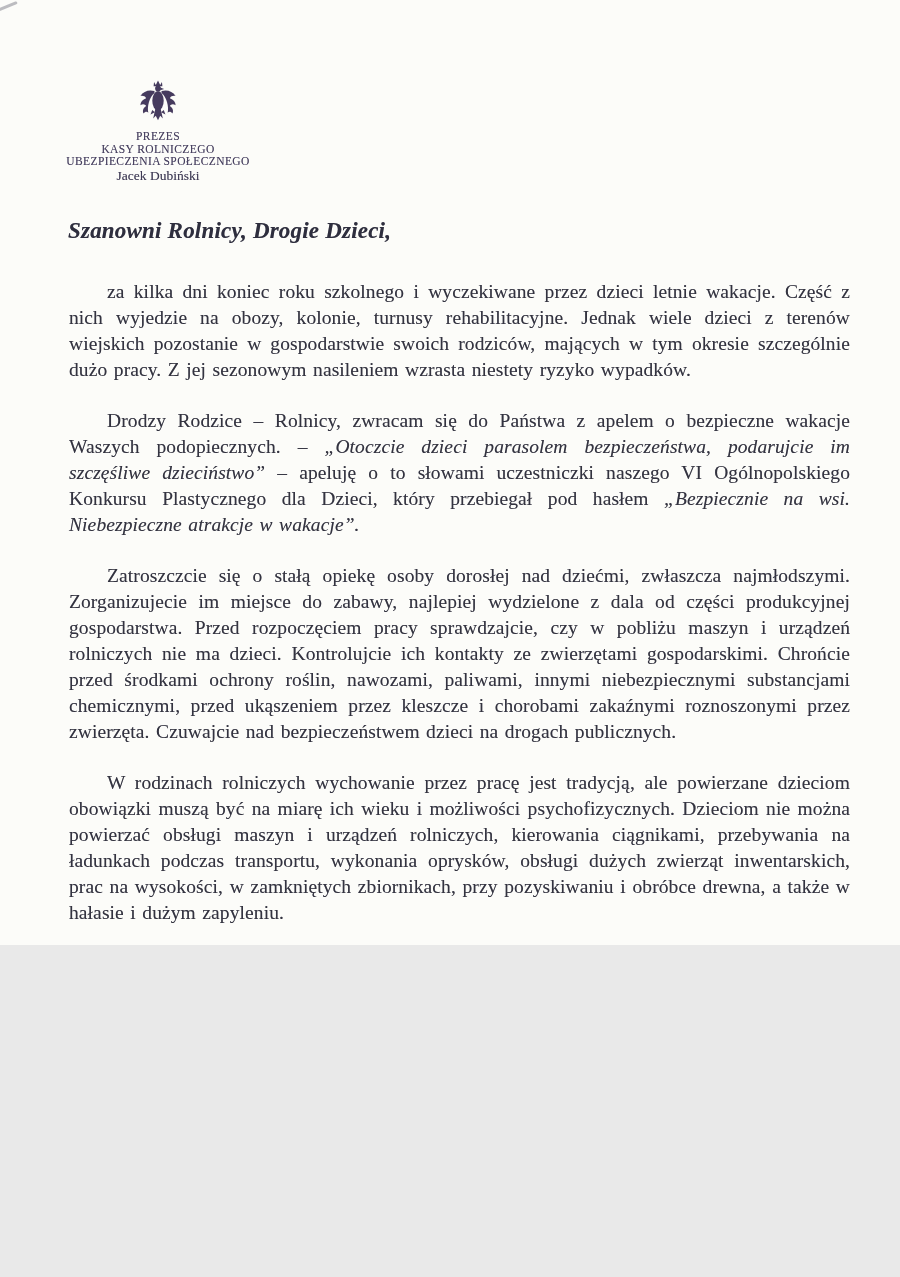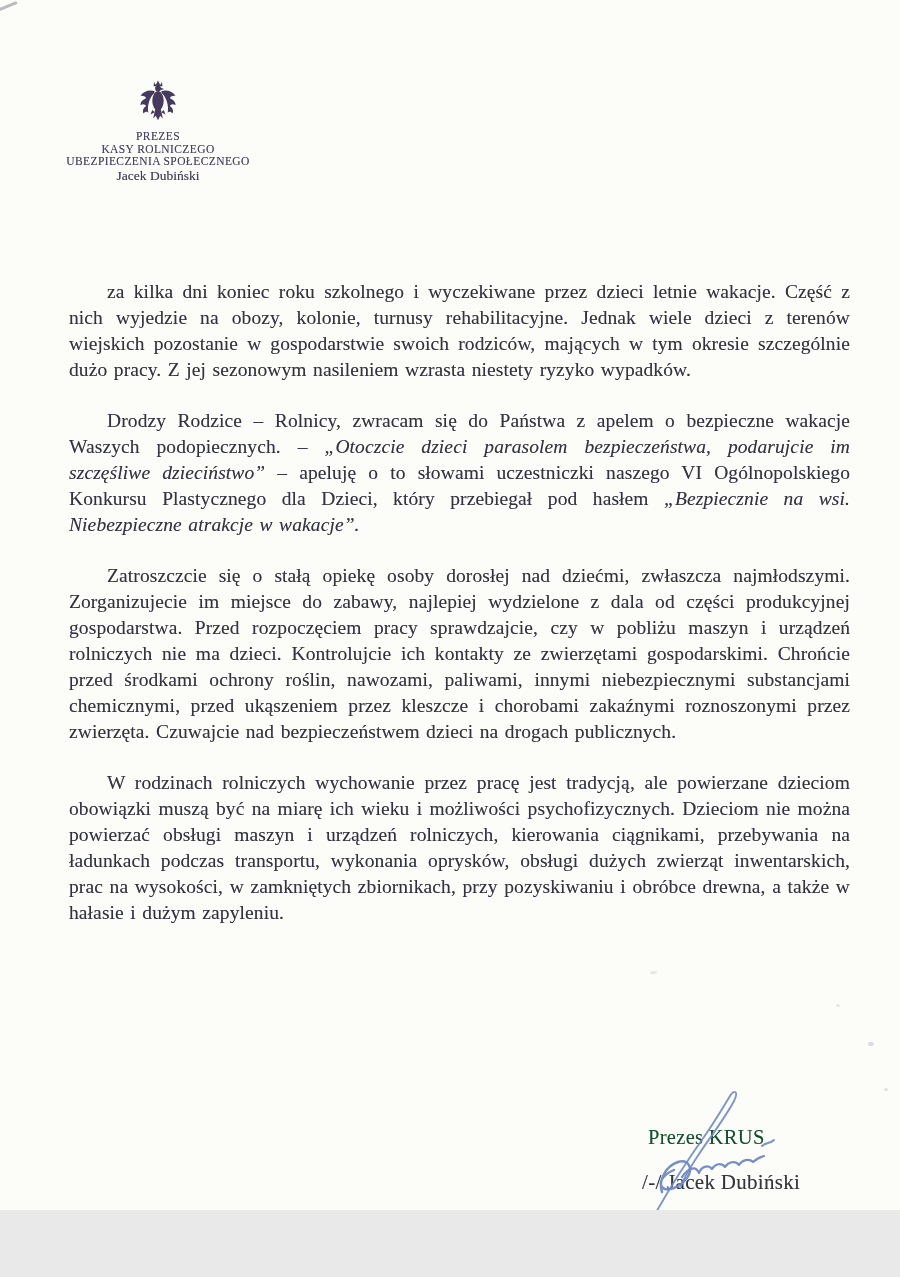--- a/index.html
+++ b/index.html
@@ -3,21 +3,21 @@
 <meta charset="utf-8">
 <style>
   html, body { margin: 0; padding: 0; }
   body {
     font-family: "Liberation Serif", "DejaVu Serif", serif;
     background: #e9e9e9;
   }
   .page {
     position: relative;
     width: 900px;
-    height: 1210px;
+    height: 945px;
     margin: 0 auto;
     background: #fcfcf9;
     overflow: hidden;
     color: #32323e;
   }
 
   
   .corner-artifact {
     position: absolute; left: -4px; top: 5px;
     width: 22px; height: 3px;
@@ -118,20 +118,21 @@
           <polygon points="63,71 57,76 67,81"></polygon>
         </g>
       </svg>
     </div>
     <div class="lh-line">PREZES</div>
     <div class="lh-line">KASY ROLNICZEGO</div>
     <div class="lh-line">UBEZPIECZENIA SPOŁECZNEGO</div>
     <div class="lh-name">Jacek Dubiński</div>
   </header>
 
+  <h1 class="salutation">Szanowni Rolnicy, Drogie Dzieci,</h1>
 
   <main class="letter-body">
     <p><span>za kilka dni koniec roku szkolnego i wyczekiwane przez dzieci letnie wakacje. Część z nich wyjedzie na obozy, kolonie, turnusy rehabilitacyjne. Jednak wiele dzieci z terenów wiejskich pozostanie w gospodarstwie swoich rodziców, mających w tym okresie szczególnie dużo pracy. Z jej sezonowym nasileniem wzrasta niestety ryzyko wypadków.</span></p>
     <p><span>Drodzy Rodzice – Rolnicy, zwracam się do Państwa z apelem o bezpieczne wakacje Waszych podopiecznych. – </span><span class="seg-italic">„Otoczcie dzieci parasolem bezpieczeństwa, podarujcie im szczęśliwe dzieciństwo”</span><span> – apeluję o to słowami uczestniczki naszego VI Ogólnopolskiego Konkursu Plastycznego dla Dzieci, który przebiegał pod hasłem </span><span class="seg-italic">„Bezpiecznie na wsi. Niebezpieczne atrakcje w wakacje”.</span></p>
     <p><span>Zatroszczcie się o stałą opiekę osoby dorosłej nad dziećmi, zwłaszcza najmłodszymi. Zorganizujecie im miejsce do zabawy, najlepiej wydzielone z dala od części produkcyjnej gospodarstwa. Przed rozpoczęciem pracy sprawdzajcie, czy w pobliżu maszyn i urządzeń rolniczych nie ma dzieci. Kontrolujcie ich kontakty ze zwierzętami gospodarskimi. Chrońcie przed środkami ochrony roślin, nawozami, paliwami, innymi niebezpiecznymi substancjami chemicznymi, przed ukąszeniem przez kleszcze i chorobami zakaźnymi roznoszonymi przez zwierzęta. Czuwajcie nad bezpieczeństwem dzieci na drogach publicznych.</span></p>
     <p><span>W rodzinach rolniczych wychowanie przez pracę jest tradycją, ale powierzane dzieciom obowiązki muszą być na miarę ich wieku i możliwości psychofizycznych. Dzieciom nie można powierzać obsługi maszyn i urządzeń rolniczych, kierowania ciągnikami, przebywania na ładunkach podczas transportu, wykonania oprysków, obsługi dużych zwierząt inwentarskich, prac na wysokości, w zamkniętych zbiornikach, przy pozyskiwaniu i obróbce drewna, a także w hałasie i dużym zapyleniu.</span></p>
   </main>
 
   <div class="sig-title">Prezes KRUS</div>
   <div class="sig-name">/-/ Jacek Dubiński</div>

